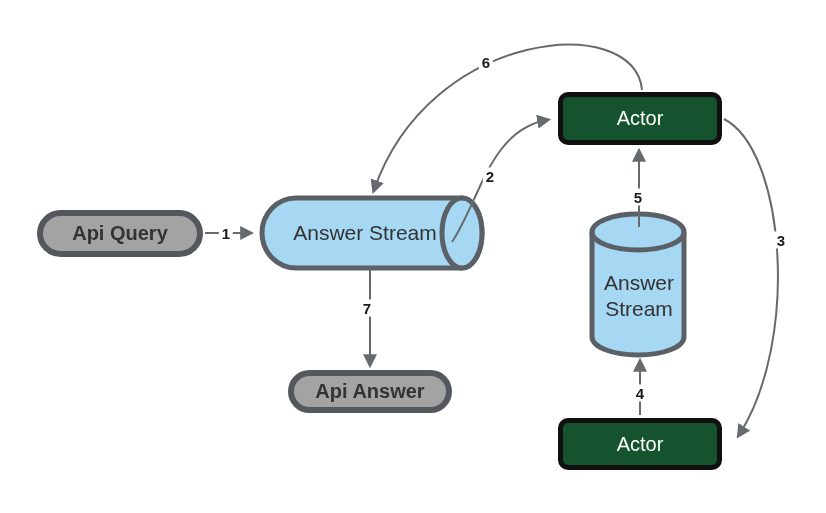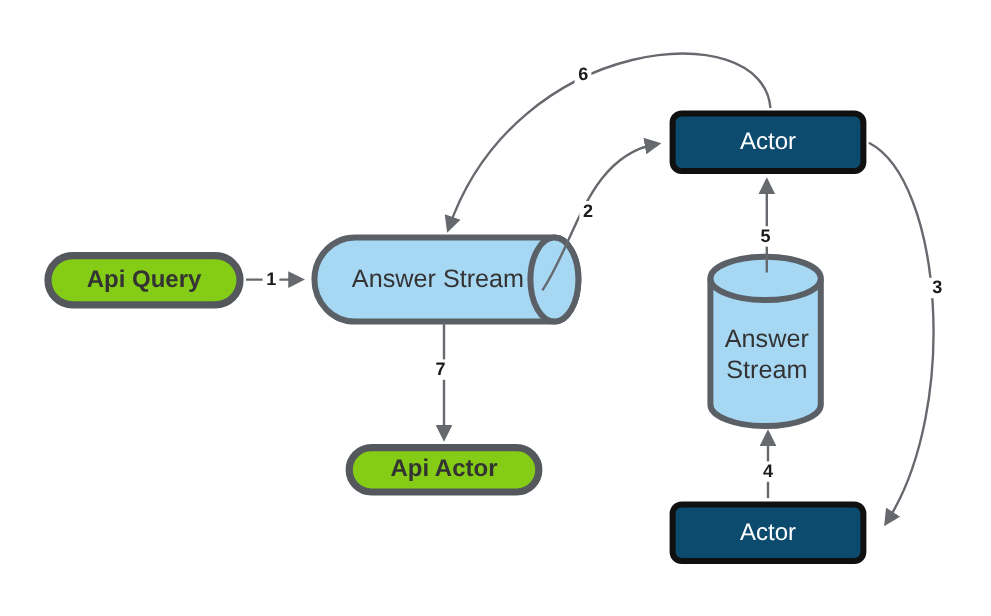--- a/index.html
+++ b/index.html
@@ -9,36 +9,36 @@
     height: 513px;
     background: #ffffff;
     font-family: "Liberation Sans", sans-serif;
     overflow: hidden;
   }
   .layer { position: absolute; left: 0; top: 0; }
   
   .pill {
     position: absolute;
     box-sizing: border-box;
-    background: #84cc16;
+    background: #a3a3a3;
     border: 6px solid #54585c;
     border-radius: 9999px;
     display: flex;
     align-items: center;
     justify-content: center;
     font-weight: bold;
     font-size: 20px;
     color: #333333;
     z-index: 1;
   }
   
   .actor {
     position: absolute;
     box-sizing: border-box;
-    background: #0c4a6e;
+    background: #14532d;
     border: 5px solid #101010;
     border-radius: 10px;
     display: flex;
     align-items: center;
     justify-content: center;
     font-size: 20px;
     color: #ffffff;
     z-index: 1;
   }
   
@@ -78,21 +78,21 @@
     <span>Api Query</span>
   </div>
 
   <svg class="cyl-svg" style="left:255px; top:194px;" width="232" height="78" viewBox="0 0 232 78">
     <path d="M 207 4 L 41 4 A 34 35 0 0 0 41 74 L 207 74 A 20 35 0 0 0 207 4 Z" fill="#a6d7f3" stroke="#5b6066" stroke-width="5" stroke-linejoin="round"></path>
     <ellipse cx="207" cy="39" rx="20" ry="35" fill="#a6d7f3" stroke="#5b6066" stroke-width="5"></ellipse>
   </svg>
   <div class="cyl-label" style="left:270px; top:195px; width:190px; height:76px;">Answer Stream</div>
 
   <div class="pill" style="left:288px; top:370px; width:164px; height:43px;">
-    <span>Api Actor</span>
+    <span>Api Answer</span>
   </div>
 
   <div class="actor" style="left:558px; top:92px; width:164px; height:53px;">
     <span>Actor</span>
   </div>
 
   <svg class="cyl-svg" style="left:589px; top:210px;" width="100" height="150" viewBox="0 0 100 150">
     <path d="M 3 22 L 3 127 A 46 18 0 0 0 95 127 L 95 22" fill="#a6d7f3" stroke="#5b6066" stroke-width="5"></path>
     <ellipse cx="49" cy="22" rx="46" ry="18" fill="#a6d7f3" stroke="#5b6066" stroke-width="5"></ellipse>
   </svg>

